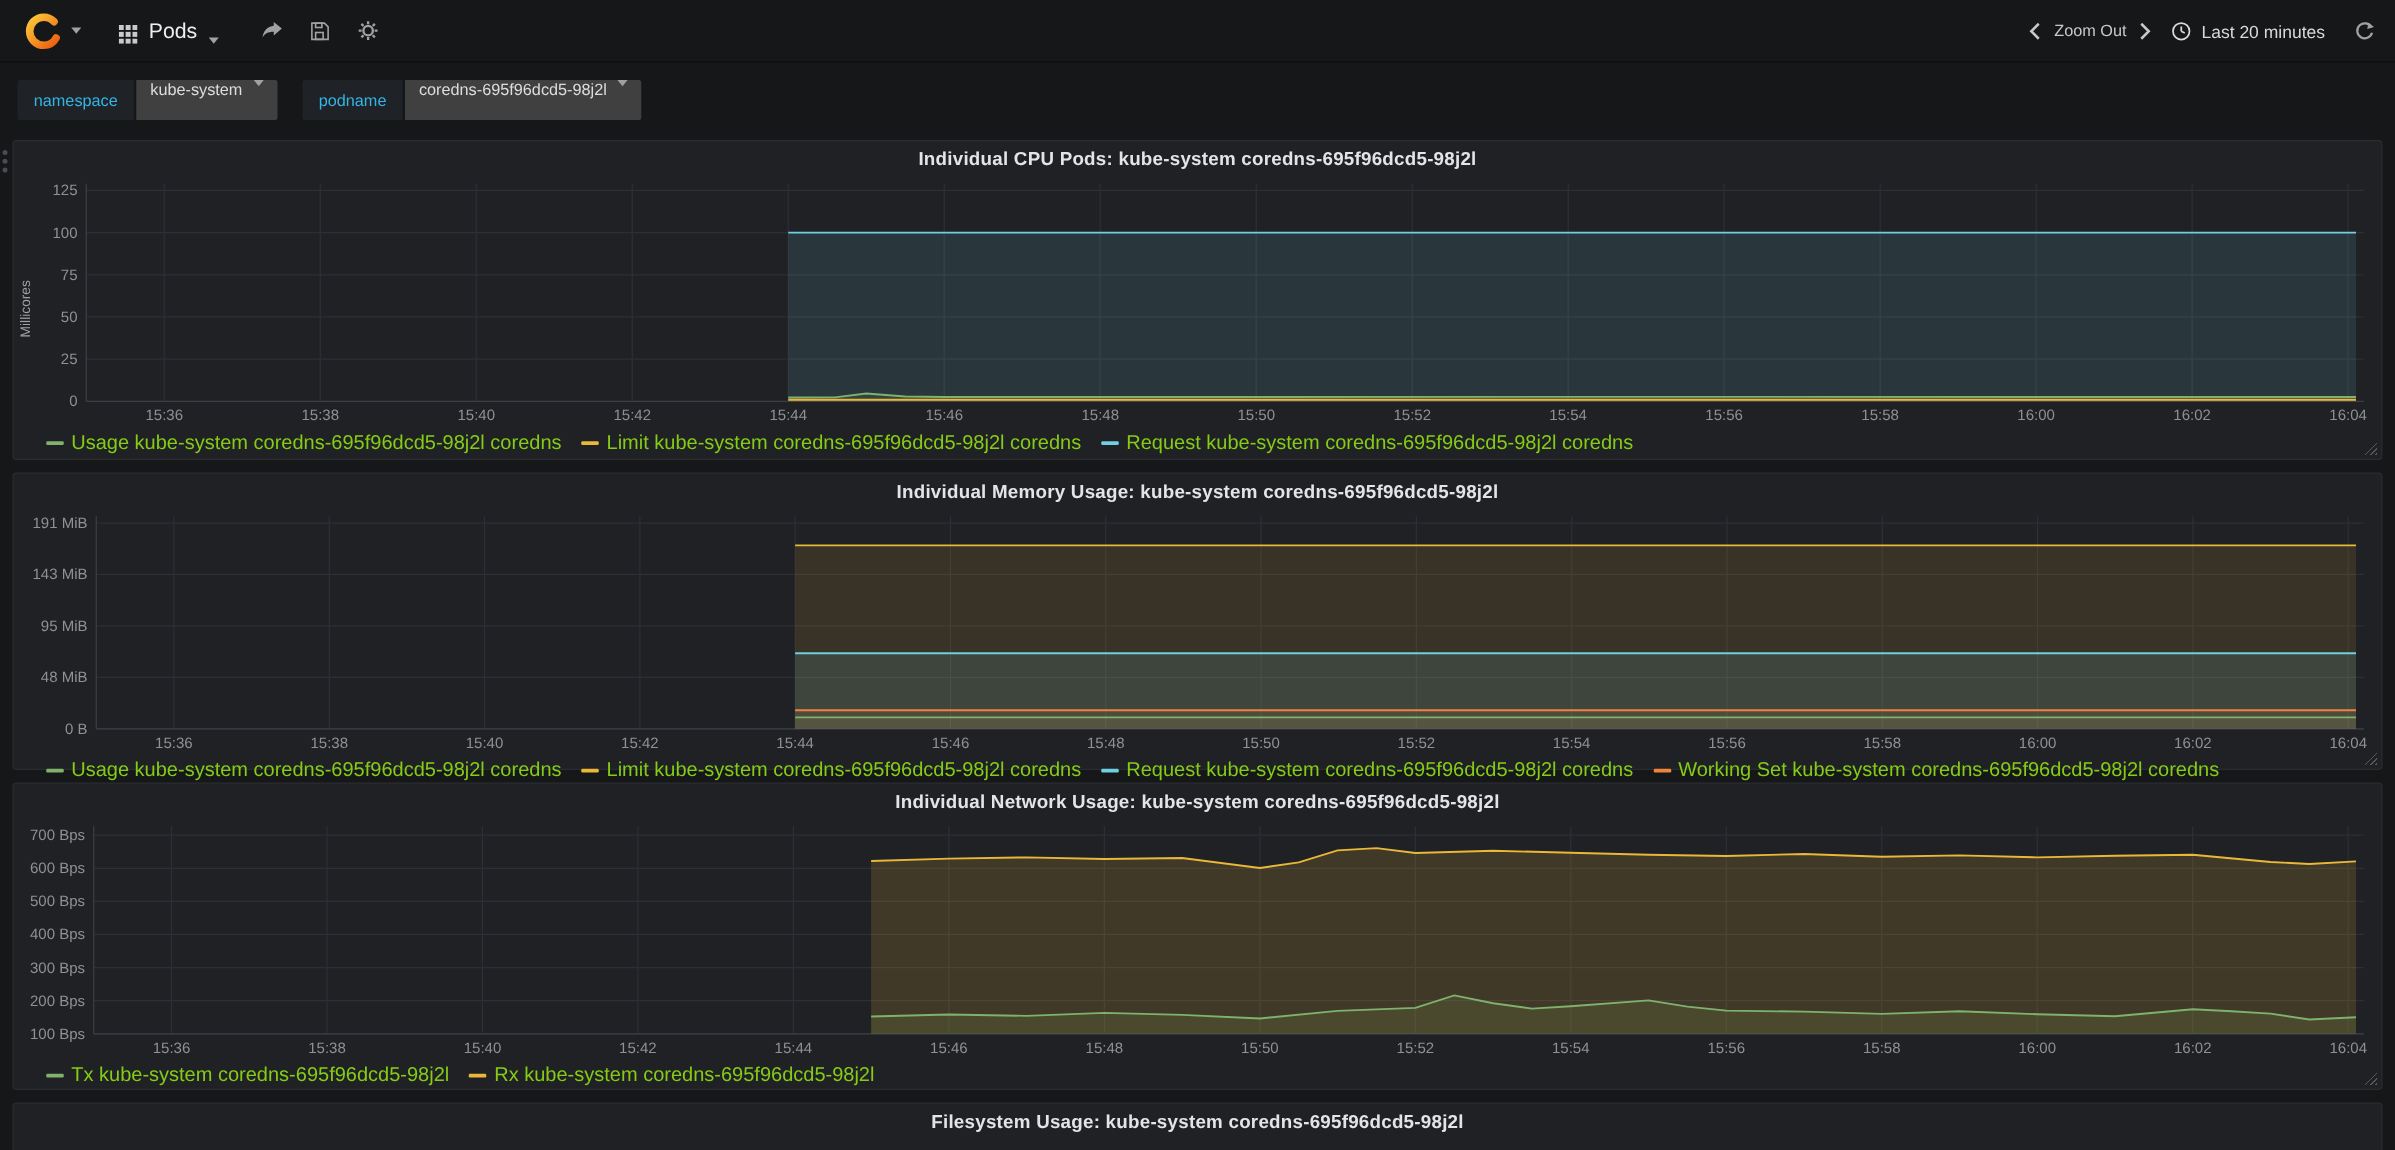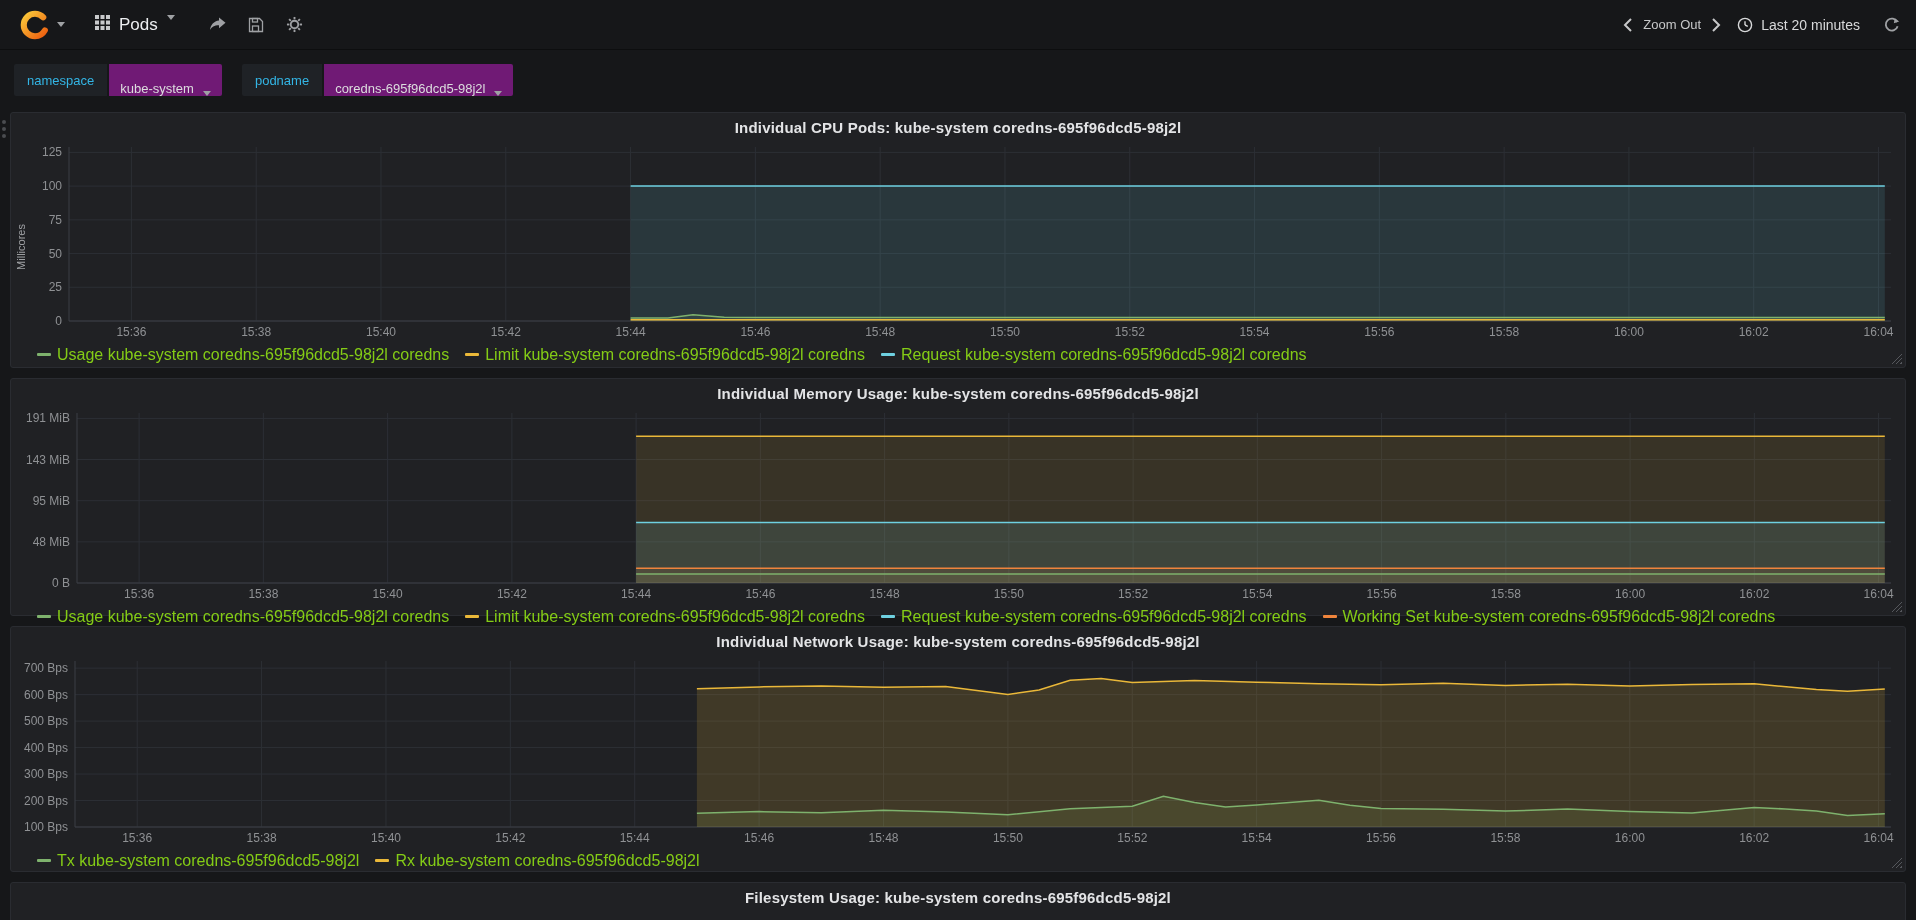--- a/index.html
+++ b/index.html
@@ -4,39 +4,39 @@
 <style>
   *{box-sizing:border-box;margin:0;padding:0}
   html,body{width:1916px;height:920px;overflow:hidden;background:#161719;color:#d8d9da;
     font-family:"Liberation Sans","DejaVu Sans",sans-serif}
   svg text{font-family:"Liberation Sans","DejaVu Sans",sans-serif}
 
   
   .navbar{height:50px;display:flex;align-items:center;padding:0 16px;background:#161719;
     border-bottom:1px solid #0d0e0f}
   .logo-btn{display:flex;align-items:center;gap:7px;cursor:pointer;padding:2px 4px}
-  .dash-btn{display:flex;align-items:flex-start;gap:9px;margin-left:16px;padding:6px 10px;cursor:pointer}
+  .dash-btn{display:flex;align-items:flex-end;gap:9px;margin-left:16px;padding:6px 10px;cursor:pointer}
   .dash-title{font-size:17px;color:#eceef0}
   .caret{width:0;height:0;border-left:4px solid transparent;border-right:4px solid transparent;
     border-top:5px solid #9fa1a4;display:inline-block}
   .nav-actions{display:flex;align-items:center;gap:22px;margin-left:24px}
   .icon-btn{display:flex;align-items:center;color:#9fa1a4;cursor:pointer}
   .nav-right{margin-left:auto;display:flex;align-items:flex-end;gap:16px}
   .zoom-group{display:flex;align-items:center;gap:10px}
   .zoom-label{font-size:13px;color:#c7c8c9;cursor:pointer}
   .time-btn{display:flex;align-items:center;gap:8px;font-size:14px;color:#d8d9da;cursor:pointer}
   .refresh-btn{margin-left:8px}
 
   
   .submenu{display:flex;gap:20px;padding:14px 14px 16px;align-items:center}
   .var-group{display:flex;align-items:stretch}
   .var-label{background:#1f2226;color:#33b5e5;font-size:13px;padding:0 13px;height:32px;
     display:flex;align-items:center;border-radius:2px 0 0 2px}
-  .var-value{background:#701a75;color:#dcddde;font-size:13px;padding:0 11px;height:32px;
-    display:flex;align-items:flex-end;gap:9px;margin-left:2px;border-radius:0 2px 2px 0;cursor:pointer}
+  .var-value{background:#404040;color:#dcddde;font-size:13px;padding:0 11px;height:32px;
+    display:flex;align-items:flex-start;gap:9px;margin-left:2px;border-radius:0 2px 2px 0;cursor:pointer}
 
   
   .dashboard{padding:0 10px}
   .panel{position:relative;background:#202124;border:1px solid #2a2c31;border-radius:3px;margin-bottom:10px}
   .panel.p1{height:256px}.panel.p2{height:238px}.panel.p3{height:246px}.panel.p4{height:220px}
   .panel-title{height:28px;display:flex;align-items:center;justify-content:center;font-size:15px;
     font-weight:bold;color:#e3e4e6;cursor:pointer;letter-spacing:.2px}
   .chart{width:100%;position:relative}
   .p1 .chart{height:200px}.p2 .chart{height:196px}.p3 .chart{height:192px}
   .ylabel{position:absolute;left:-30px;top:50%;width:80px;text-align:center;

